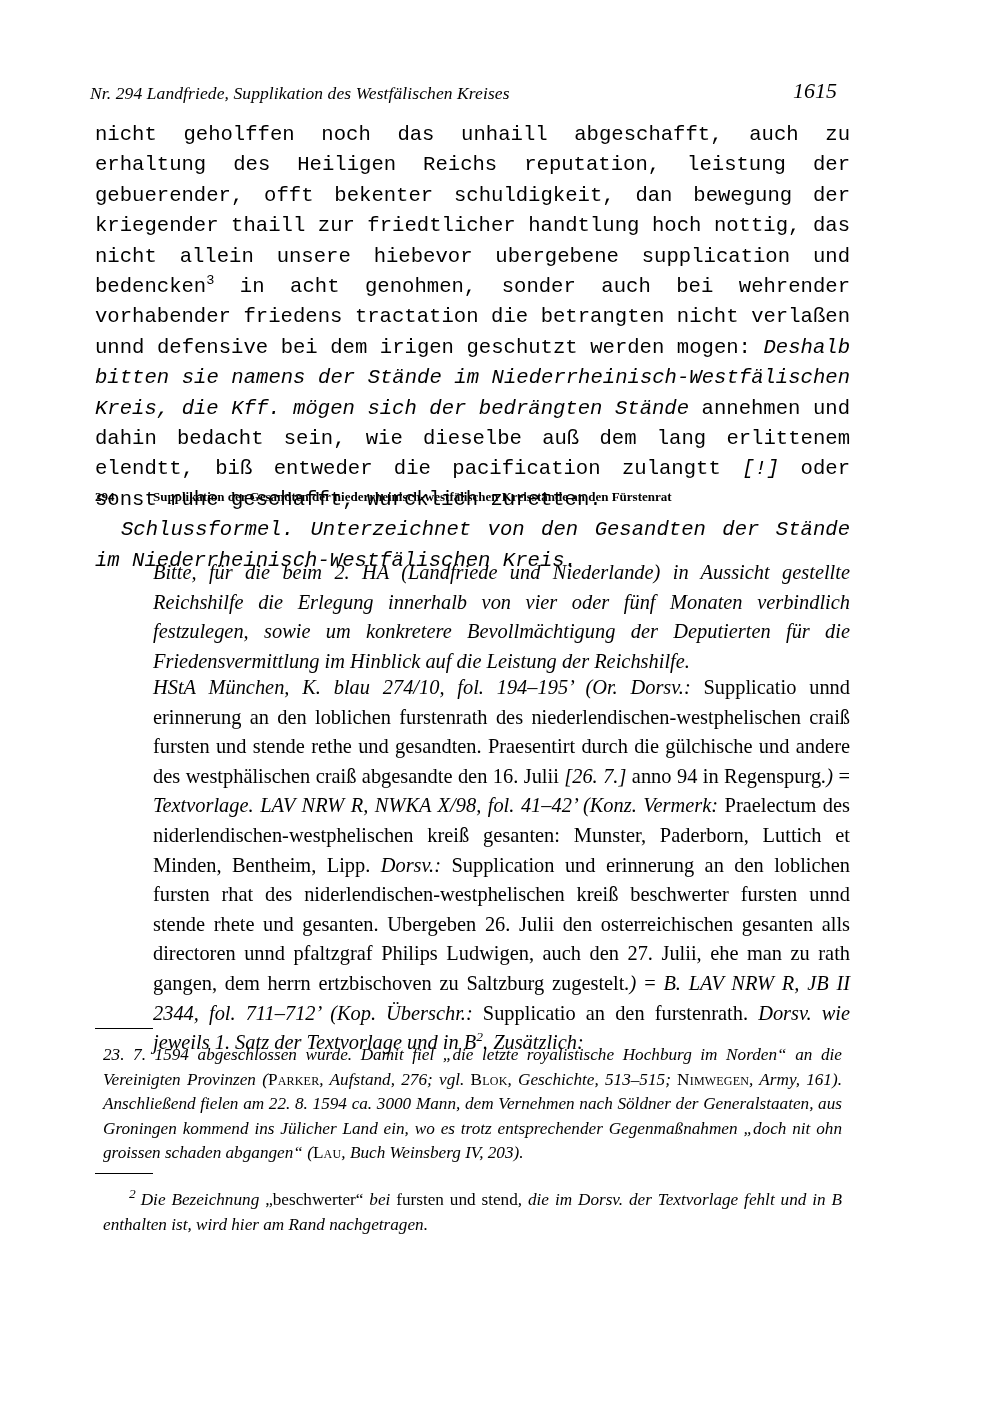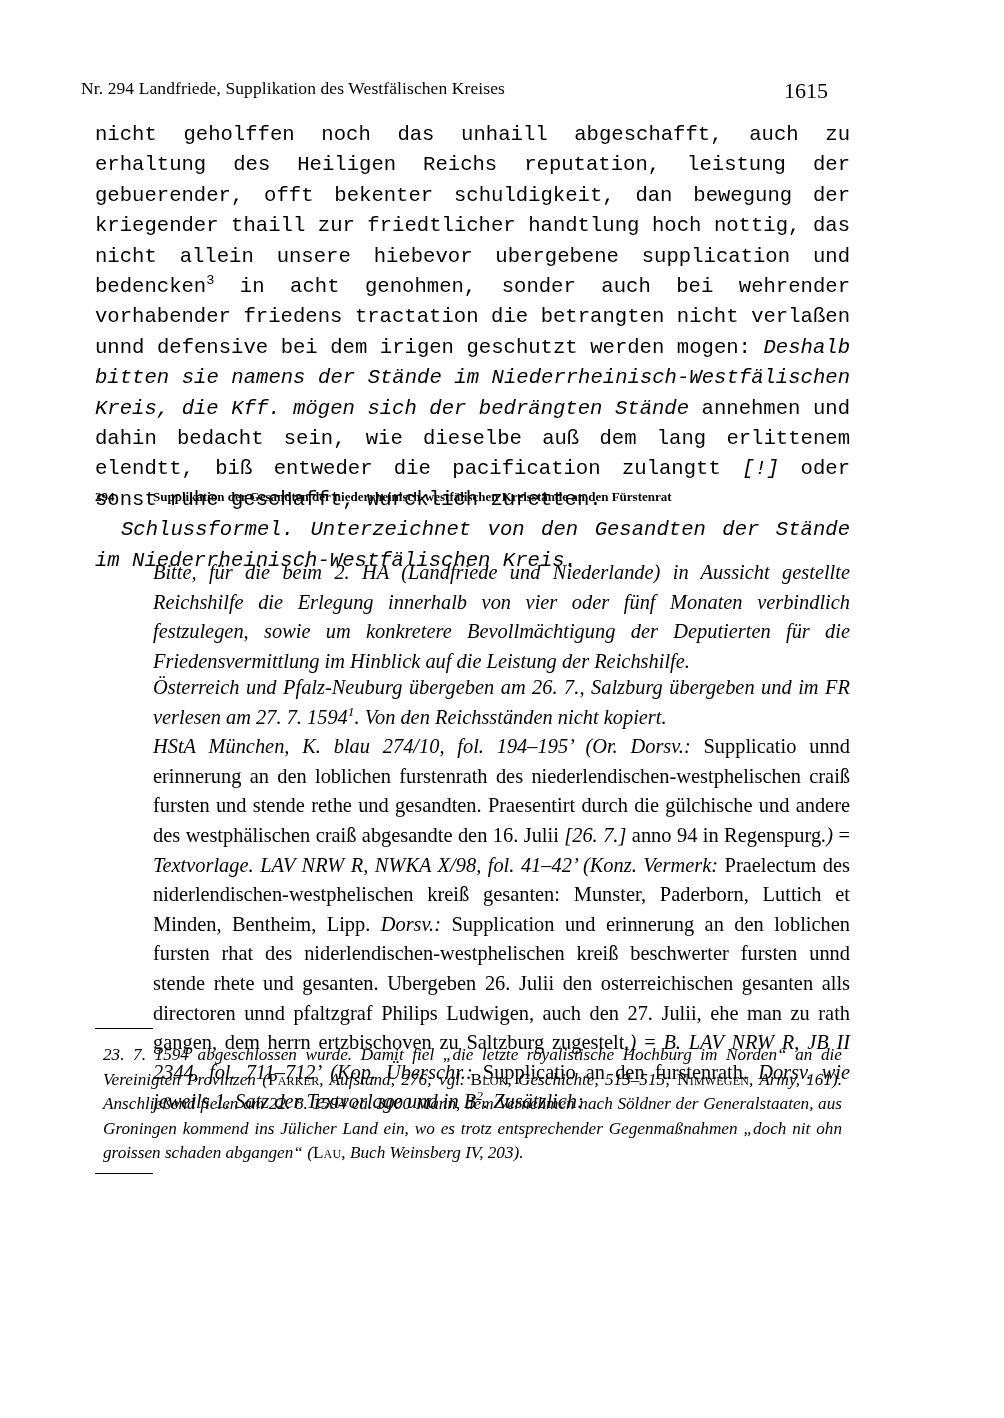--- a/index.html
+++ b/index.html
@@ -17,25 +17,26 @@
     height: 1418px;
     background: #ffffff;
     overflow: hidden;
     box-sizing: border-box;
   }
 
   
   .runhead {
     position: absolute;
     top: 78px;
-    left: 81px;
+    left: 90px;
     width: 755px;
     display: flex;
-    align-items: flex-start;
+    align-items: flex-end;
     justify-content: space-between;
+    font-style: italic;
   }
   .runhead-title {
     font-size: 17.5px;
     letter-spacing: 0.1px;
     white-space: nowrap;
   }
   .runhead-folio {
     font-size: 22px;
     margin-right: 8px;
   }
@@ -197,31 +198,31 @@
   <div class="section-head">
     <span class="section-num">294</span>
     <span class="section-title">Supplikation der Gesandten der niederrheinisch-westfälischen Kreisstände an den Fürstenrat</span>
   </div>
 
   <div class="regest-block">
     <p class="regest-abstract">Bitte, für die beim 2. HA (Landfriede und Niederlande) in Aussicht gestellte Reichshilfe die Erlegung innerhalb von vier oder fünf Monaten verbindlich festzulegen, sowie um konkretere Bevollmächtigung der Deputierten für die Friedensvermittlung im Hinblick auf die Leistung der Reichshilfe.</p>
   </div>
 
   <div class="prov-block">
-    <p class="prov-head it"><span>Österreich und Pfalz-Neuburg übergeben am 26. 7., Salzburg übergeben und im FR verlesen am 27. 7. 1594</span><sup class="fn-sup">1</sup><span>. Von den Reichsständen nicht kopiert.</span></p>
 
     <p><span class="it">HStA München, K. blau 274/10, fol. 194–195’ (Or. Dorsv.:</span><span> Supplicatio unnd erinnerung an den loblichen furstenrath des niederlendischen-westphelischen craiß fursten und stende rethe und gesandten. Praesentirt durch die gülchische und andere des westphälischen craiß abgesandte den 16. Julii </span><span class="it">[26. 7.]</span><span> anno 94 in Regenspurg</span><span class="it">.)</span><span> = </span><span class="it">Textvorlage. LAV NRW R, NWKA X/98, fol. 41–42’ (Konz. Vermerk:</span><span> Praelectum des niderlendischen-westphelischen kreiß gesanten: Munster, Paderborn, Luttich et Minden, Bentheim, Lipp. </span><span class="it">Dorsv.:</span><span> Supplication und erinnerung an den loblichen fursten rhat des niderlendischen-westphelischen kreiß beschwerter fursten unnd stende rhete und gesanten. Ubergeben 26. Julii den osterreichischen gesanten alls directoren unnd pfaltzgraf Philips Ludwigen, auch den 27. Julii, ehe man zu rath gangen, dem herrn ertzbischoven zu Saltzburg zugestelt</span><span class="it">.)</span><span> = </span><span class="it">B. LAV NRW R, JB II 2344, fol. 711–712’ (Kop. Überschr.:</span><span> Supplicatio an den furstenrath. </span><span class="it">Dorsv. wie jeweils 1. Satz der Textvorlage und in B</span><sup class="fn-sup">2</sup><span class="it">. Zusätzlich:</span></p>
   </div>
 
   <div class="fn-rule fn-rule-1"></div>
 
   <div class="fn-block fn-block-1">
     <p><span>23. 7. 1594 abgeschlossen wurde. Damit fiel „die letzte royalistische Hochburg im Norden“ an die Vereinigten Provinzen (</span><span class="sc">Parker</span><span>, Aufstand, 276; vgl. </span><span class="sc">Blok</span><span>, Geschichte, 513–515; </span><span class="sc">Nimwegen</span><span>, Army, 161). Anschließend fielen am 22. 8. 1594 ca. 3000 Mann, dem Vernehmen nach Söldner der Generalstaaten, aus Groningen kommend ins Jülicher Land ein, wo es trotz entsprechender Gegenmaßnahmen „doch nit ohn groissen schaden abgangen“ (</span><span class="sc">Lau</span><span>, Buch Weinsberg IV, 203).</span></p>
 
   </div>
 
   <div class="fn-rule fn-rule-2"></div>
 
   <div class="fn-block fn-block-2">
 
+    <p class="fn-item last"><span class="fn-marker">2</span><span>Die Bezeichnung </span><span class="rm">„beschwerter“</span><span> bei </span><span class="rm">fursten und stend</span><span>, die im Dorsv. der Textvorlage fehlt und in B enthalten ist, wird hier am Rand nachgetragen.</span></p>
   </div>
 
 </div>
 
 </body></html>

